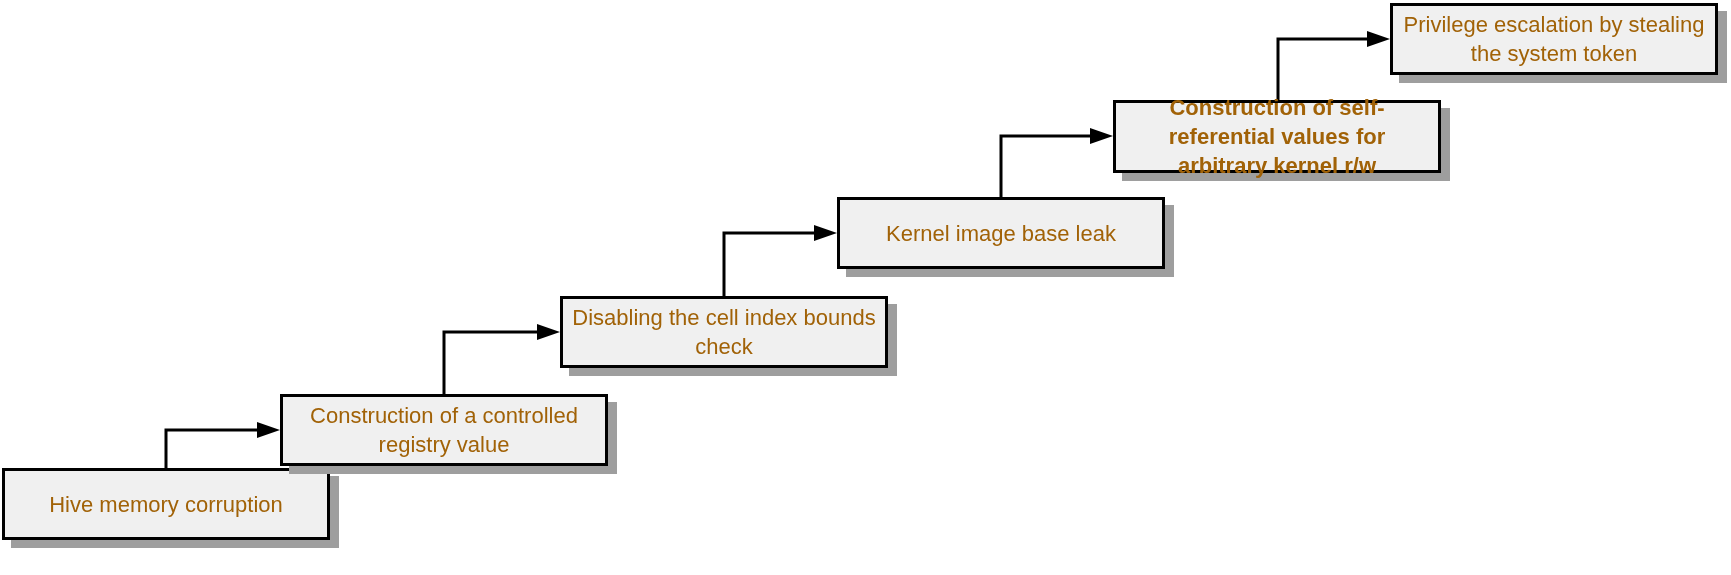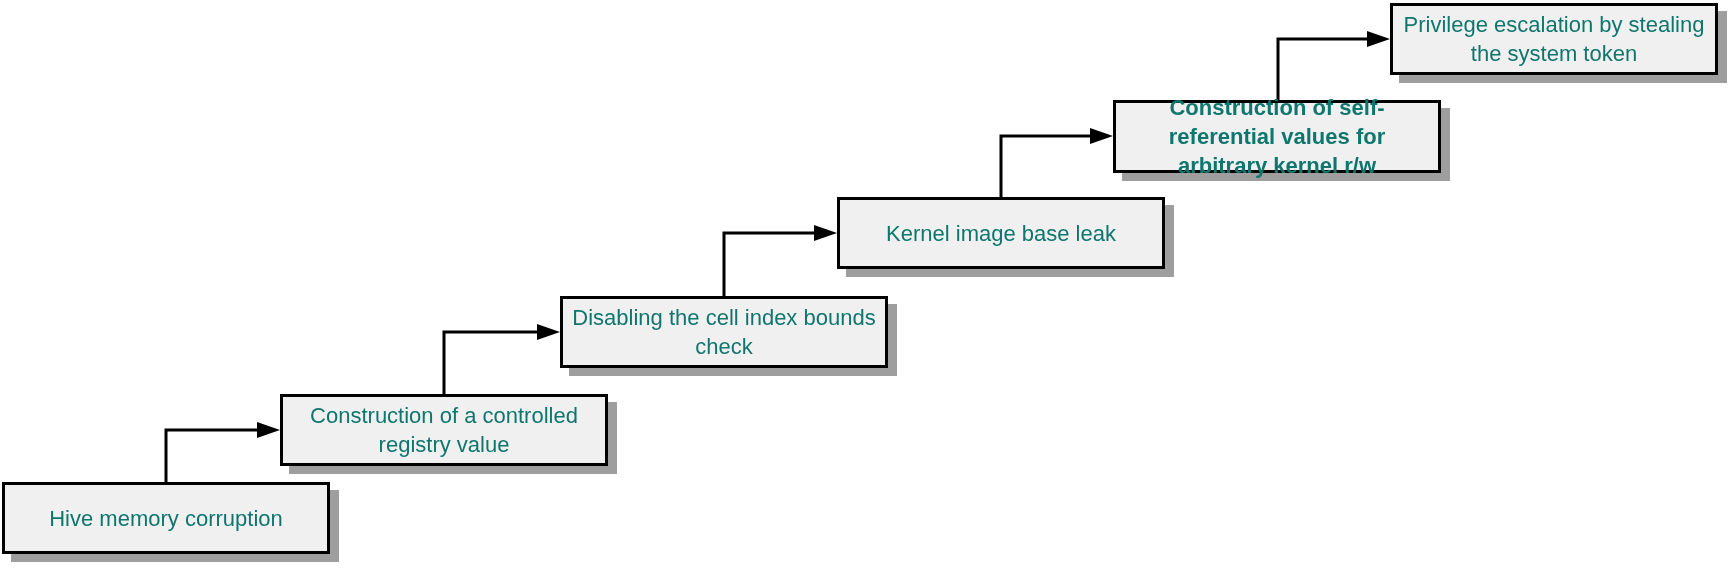--- a/index.html
+++ b/index.html
@@ -31,24 +31,24 @@
     border: 3px solid #000000;
     box-shadow: 9px 8px 0 0 #9e9e9e;
     display: flex;
     align-items: center;
     justify-content: center;
     text-align: center;
   }
   .node .label {
     font-size: 22px;
     line-height: 29px;
-    color: #0f766e;
+    color: #a16207;
     padding: 0 6px;
   }
-  .n1 { left: 2px;    top: 482px; }
+  .n1 { left: 2px;    top: 468px; }
   .n2 { left: 280px;  top: 394px; align-items: center; }
   .n3 { left: 560px;  top: 296px; }
   .n4 { left: 837px;  top: 197px; }
   .n5 { left: 1113px; top: 100px; height: 73px; font-weight: bold; }
   .n6 { left: 1390px; top: 3px;   }
   .edge-path {
     fill: none;
     stroke: #000000;
     stroke-width: 3;
   }

